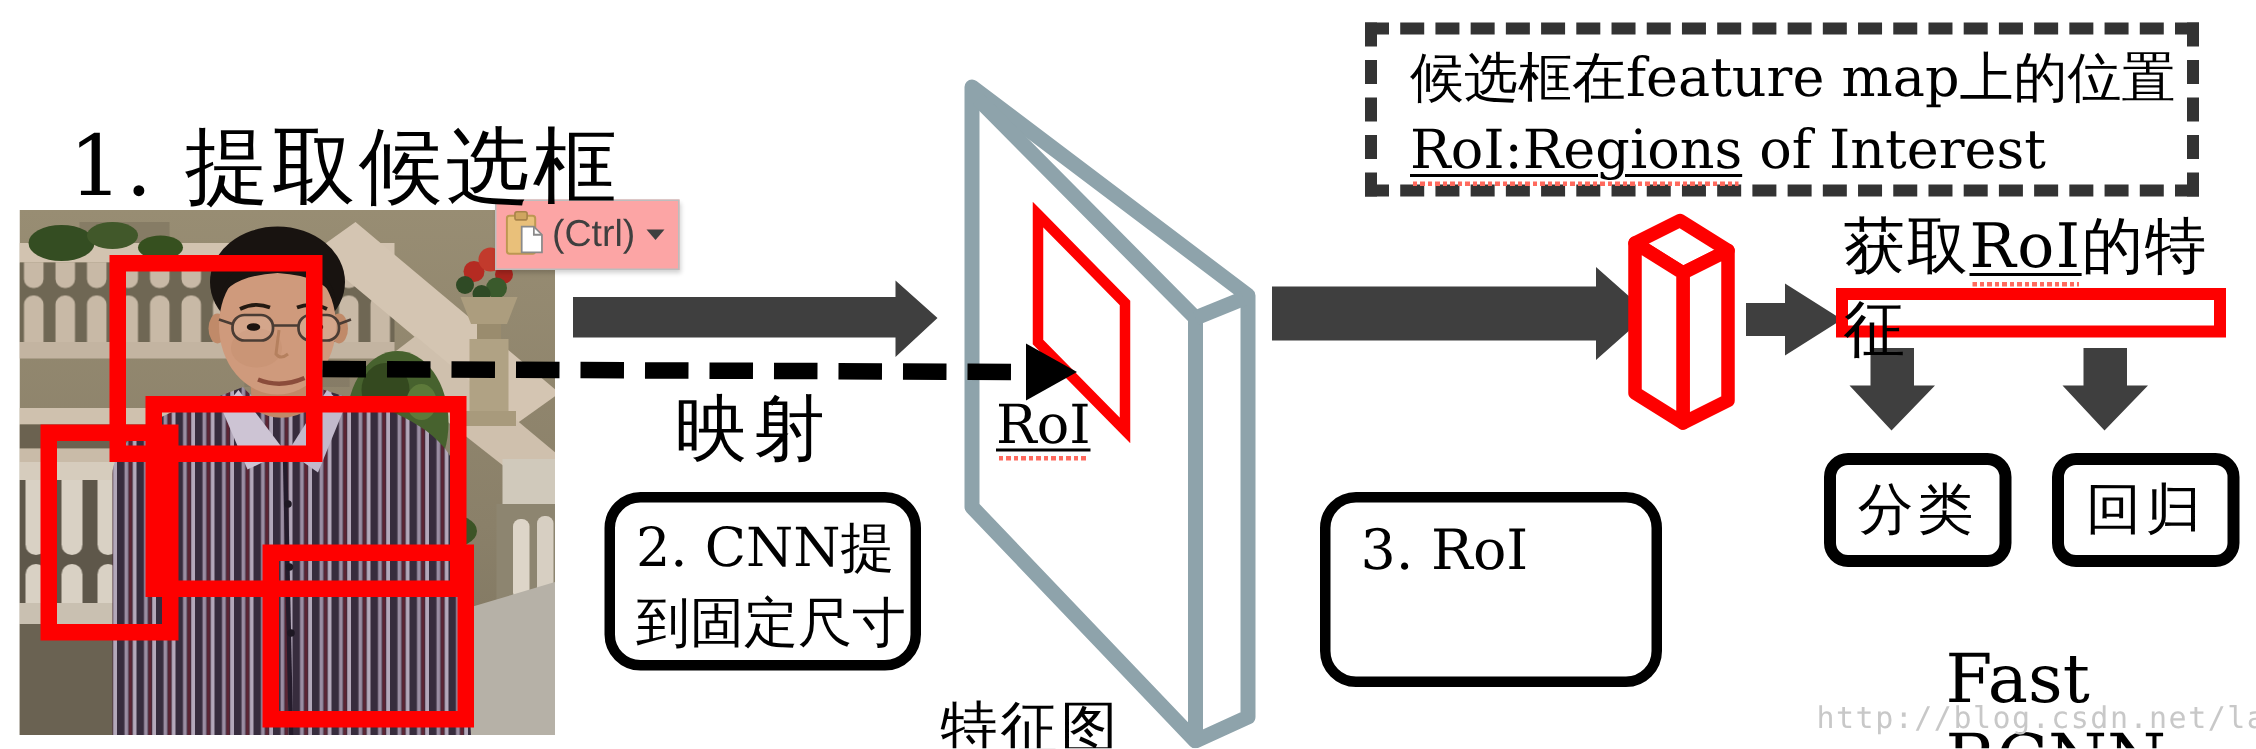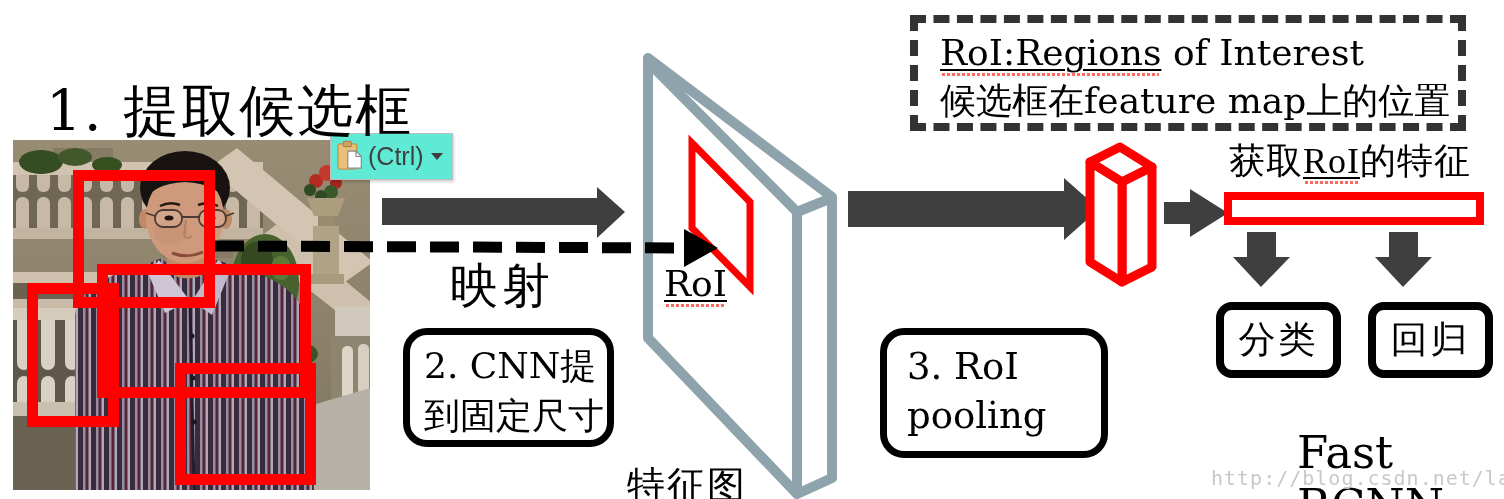--- a/index.html
+++ b/index.html
@@ -5,39 +5,39 @@
   html,body{margin:0;padding:0;background:#fff;}
   .canvas{position:relative;width:1504px;height:499px;background:#fff;overflow:hidden;
           font-family:"DejaVu Serif","Liberation Serif",serif;color:#000;}
   .abs{position:absolute;}
   
   #photo{position:absolute;left:13px;top:140px;width:357px;height:350px;}
   .bbox{position:absolute;border:11px solid #fe0000;box-sizing:border-box;}
   
   #overlay{position:absolute;left:0;top:0;width:1504px;height:499px;pointer-events:none;}
   
-  .tooltip{position:absolute;left:330px;top:133px;width:123px;height:47px;background:#5eead4;
+  .tooltip{position:absolute;left:330px;top:133px;width:123px;height:47px;background:#fca5a5;
            border:1px solid #bdbdbd;box-shadow:1px 2px 3px rgba(0,0,0,.18);
            display:flex;align-items:center;gap:4px;padding:0 6px;box-sizing:border-box;
            font-family:"Liberation Sans","DejaVu Sans",sans-serif;}
   .tooltip-label{font-size:25px;color:#3f3f3f;}
   .caret{width:0;height:0;border-left:6px solid transparent;border-right:6px solid transparent;
          border-top:7px solid #3f3f3f;margin-left:3px;}
   
   .step1-title{left:46px;top:74px;font-size:56px;letter-spacing:2px;}
   .mapping{left:450px;top:254px;font-size:48px;letter-spacing:4px;}
   .roi-label{left:664px;top:263px;font-size:36px;}
   .fm-caption{left:627px;top:460px;font-size:38px;letter-spacing:2px;}
   .rounded-box{border:7px solid #000;border-radius:24px;box-sizing:border-box;background:#fff;}
   .step2-box{left:403px;top:328px;width:211px;height:119px;padding:6px 0 0 14px;font-size:36px;line-height:1.38;}
   .step3-box{left:880px;top:328px;width:228px;height:130px;padding:7px 0 0 20px;font-size:37px;line-height:1.33;}
   .resize-note{left:871px;top:231px;font-size:36px;line-height:1.32;}
   .roi-note{left:910px;top:15px;width:556px;height:116px;border:8px dashed #333;box-sizing:border-box;
             padding:6px 0 0 22px;font-size:36px;line-height:1.32;background:#fff;}
-  .roi-feature{left:1229px;top:137px;font-size:36px;letter-spacing:1px;font-family:Liberation Serif, serif;}
+  .roi-feature{left:1229px;top:137px;font-size:41px;letter-spacing:1px;}
   .out-box{width:125px;height:76px;border:8px solid #000;border-radius:16px;box-sizing:border-box;
            background:#fff;font-size:37px;display:flex;align-items:center;justify-content:center;letter-spacing:3px;}
   .cls-box{left:1216px;top:302px;}
   .reg-box{left:1368px;top:302px;}
   .fast-rcnn{left:1297px;top:426px;font-size:45px;}
   .watermark{left:1211px;top:466px;font-size:20px;color:#c8c8c8;
              font-family:"DejaVu Sans Mono","Liberation Mono",monospace;letter-spacing:1px;}
   
   .uwave{text-decoration:underline;text-decoration-thickness:2px;text-underline-offset:4px;position:relative;}
   .uwave::after{content:"";position:absolute;left:2px;right:2px;bottom:-3px;height:3px;
@@ -225,26 +225,25 @@
   <div class="abs fm-caption">特征图</div>
 
   <div class="abs rounded-box step2-box">
     <div>2. CNN提</div>
     <div>到固定尺寸</div>
   </div>
 
 
   <div class="abs rounded-box step3-box">
     <div>3. RoI</div>
-    <div>pooling</div>
   </div>
 
   <div class="abs roi-note">
+    <div>候选框在feature map上的位置</div>
     <div><span class="uwave">RoI:Regions</span><span> of Interest</span></div>
-    <div>候选框在feature map上的位置</div>
   </div>
 
   <div class="abs roi-feature">
     <span>获取</span><span class="uwave">RoI</span><span>的特征</span>
   </div>
 
   <div class="abs out-box reg-box">回归</div>
   <div class="abs out-box cls-box">分类</div>
 
   <div class="abs fast-rcnn">Fast RCNN</div>

